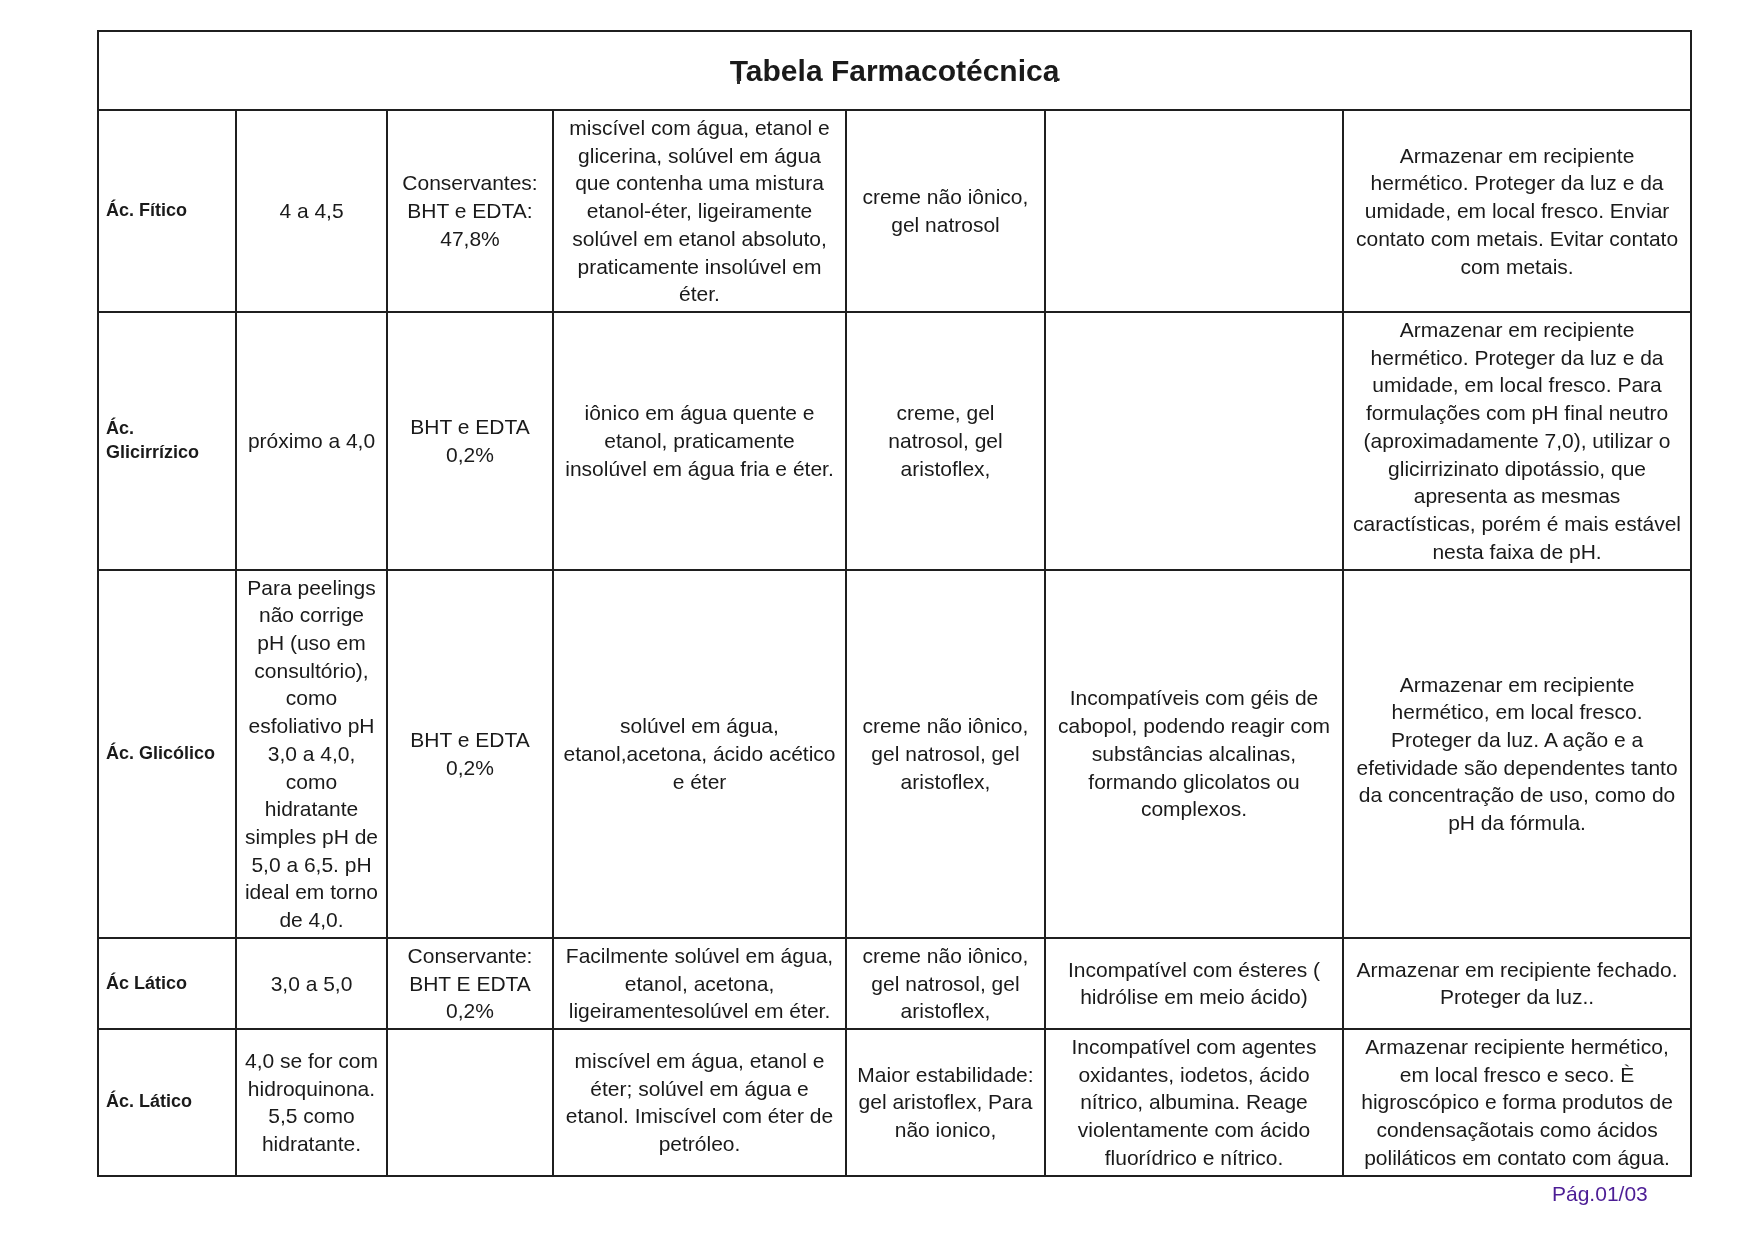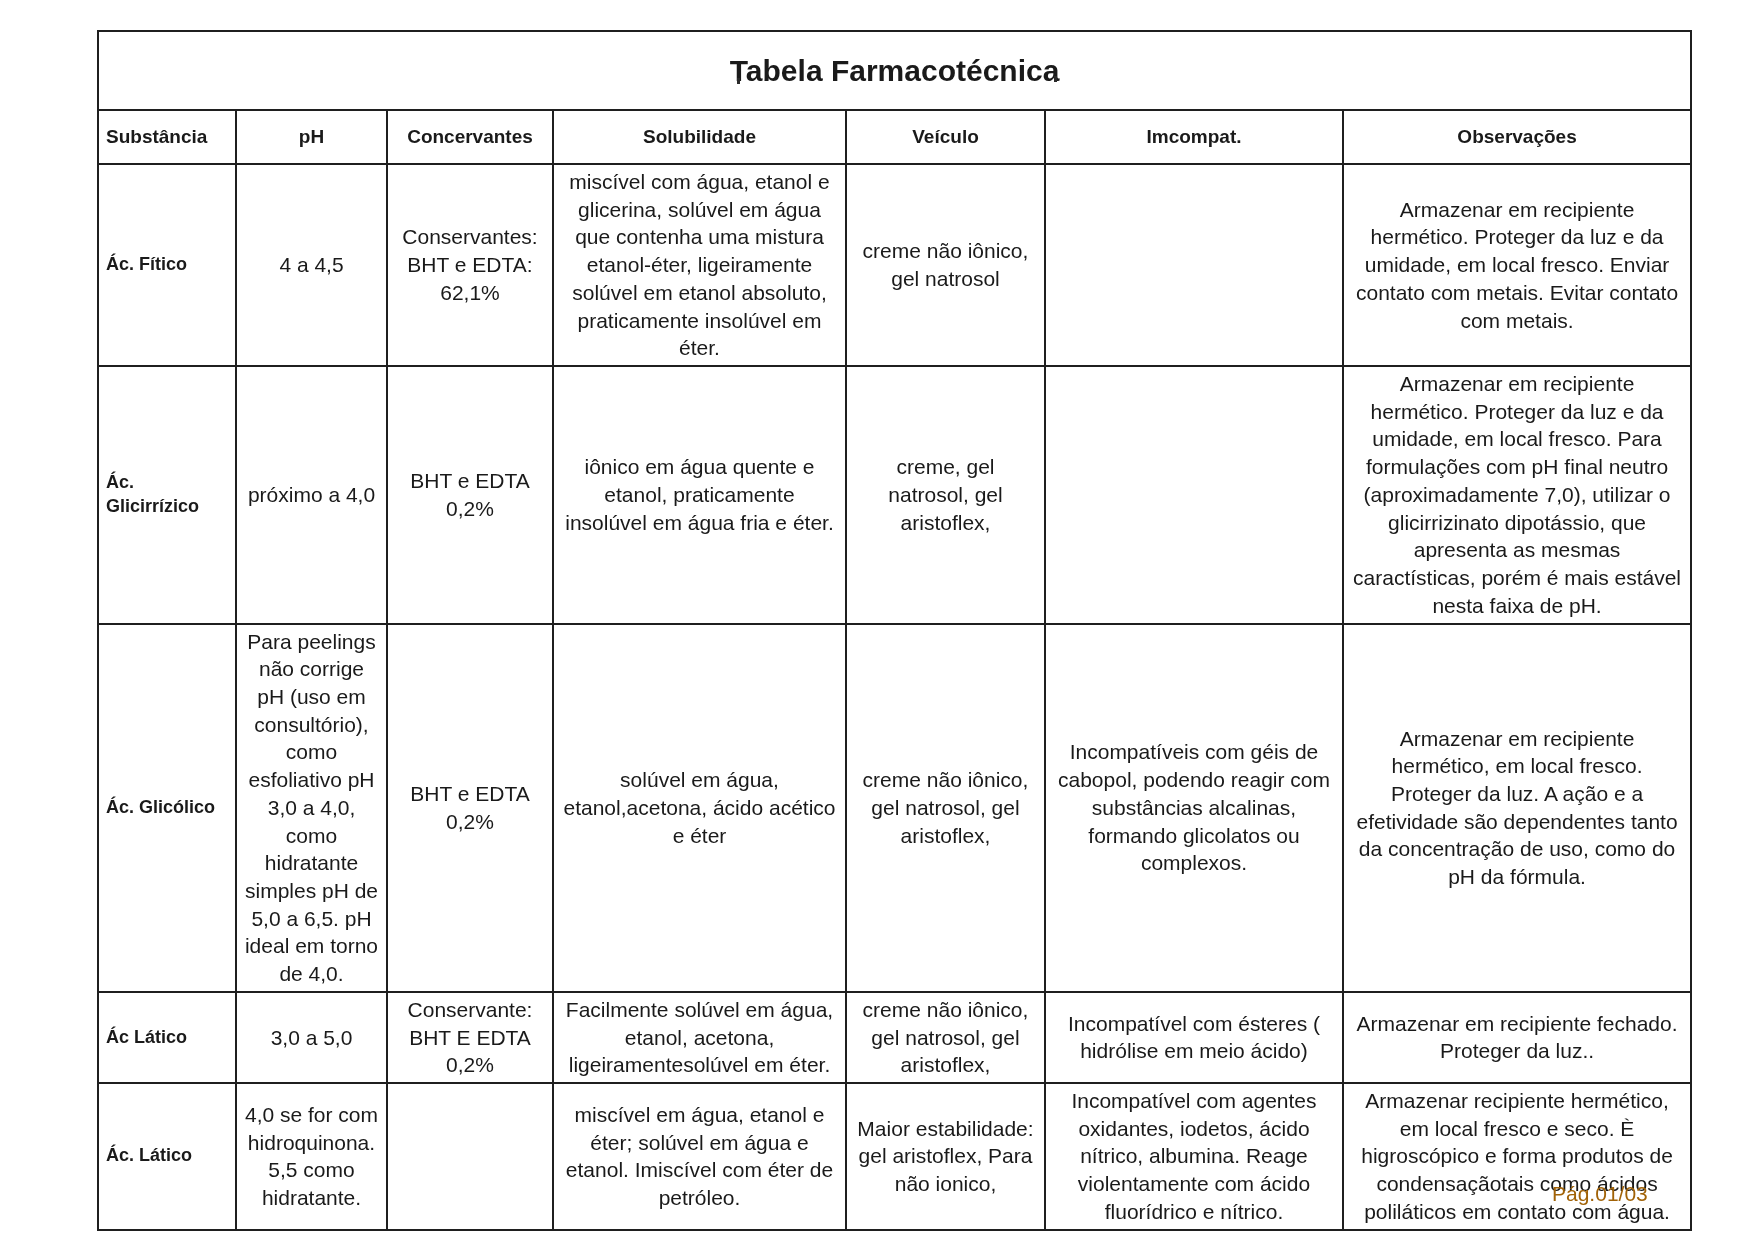--- a/index.html
+++ b/index.html
@@ -39,21 +39,21 @@
   }
   .pharma td.subst {
     text-align:left;
     font-weight:bold;
     font-size:18px;
   }
   .page-num {
     position:absolute;
     left:1552px; top:1182px;
     font-size:21px;
-    color:#a16207;
+    color:#4c1d95;
     white-space:nowrap;
   }
   .artifact {
     position:absolute;
     width:3px; height:6px;
     background:#2a2a2a;
   }
 </style>
 </head>
 <body>
@@ -65,35 +65,26 @@
     <col style="width:166px">
     <col style="width:293px">
     <col style="width:199px">
     <col style="width:298px">
     <col style="width:348px">
   </colgroup>
   <thead>
     <tr>
       <th class="title-cell" colspan="7">Tabela Farmacotécnica</th>
     </tr>
-    <tr>
-      <th class="colhead" style="text-align:left;">Substância</th>
-      <th class="colhead">pH</th>
-      <th class="colhead">Concervantes</th>
-      <th class="colhead">Solubilidade</th>
-      <th class="colhead">Veículo</th>
-      <th class="colhead">Imcompat.</th>
-      <th class="colhead">Observações</th>
-    </tr>
   </thead>
   <tbody>
     <tr style="height:172px;">
       <td class="subst">Ác. Fítico</td>
       <td>4 a 4,5</td>
-      <td>Conservantes: BHT e EDTA: 62,1%</td>
+      <td>Conservantes: BHT e EDTA: 47,8%</td>
       <td>miscível com água, etanol e glicerina, solúvel em água que contenha uma mistura etanol-éter, ligeiramente solúvel em etanol absoluto, praticamente insolúvel em éter.</td>
       <td>creme não iônico, gel natrosol</td>
       <td></td>
       <td>Armazenar em recipiente hermético. Proteger da luz e da umidade, em local fresco. Enviar contato com metais. Evitar contato com metais.</td>
     </tr>
     <tr style="height:229px;">
       <td class="subst">Ác. Glicirrízico</td>
       <td>próximo a 4,0</td>
       <td>BHT e EDTA 0,2%</td>
       <td>iônico em água quente e etanol, praticamente insolúvel em água fria e éter.</td>

